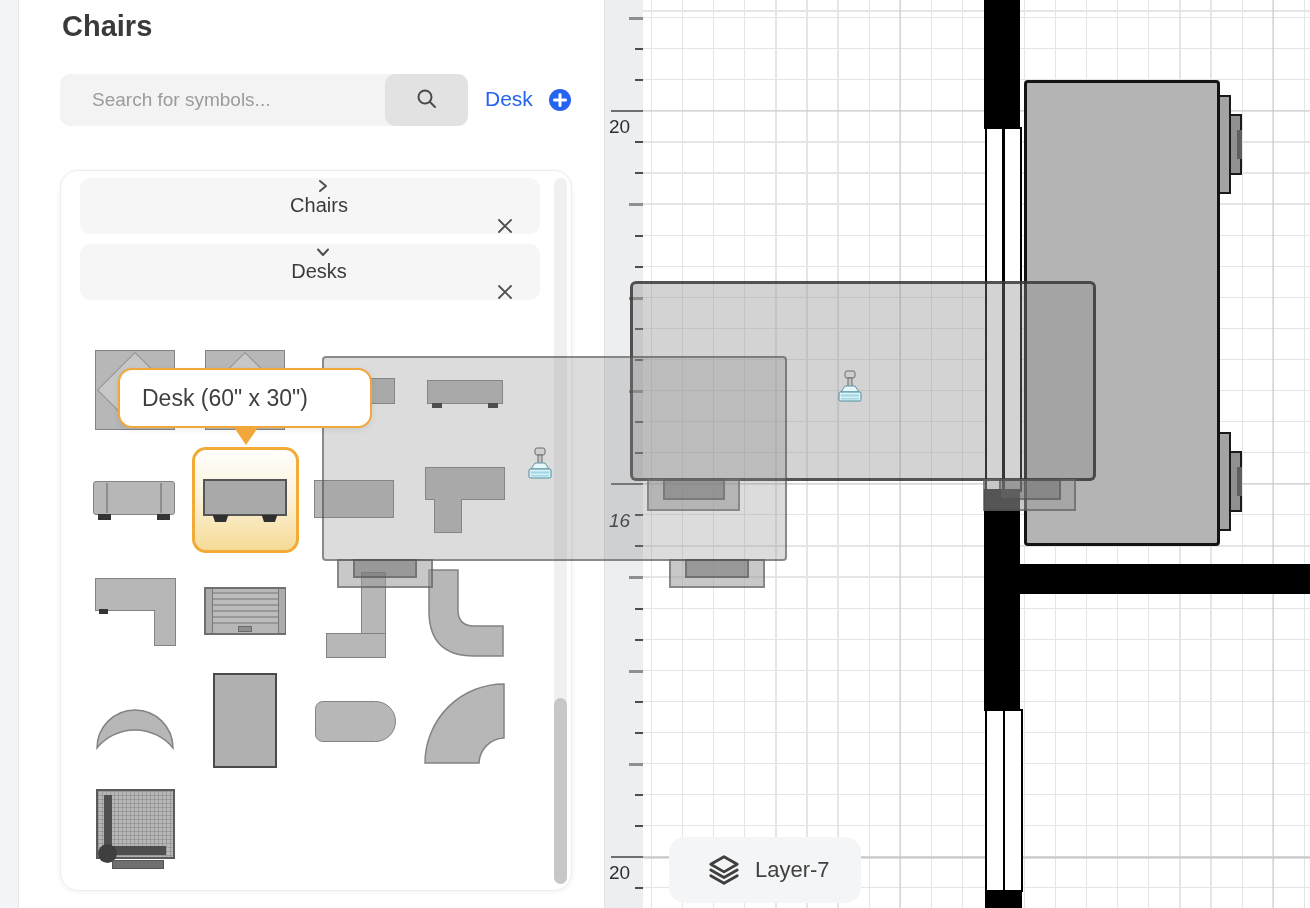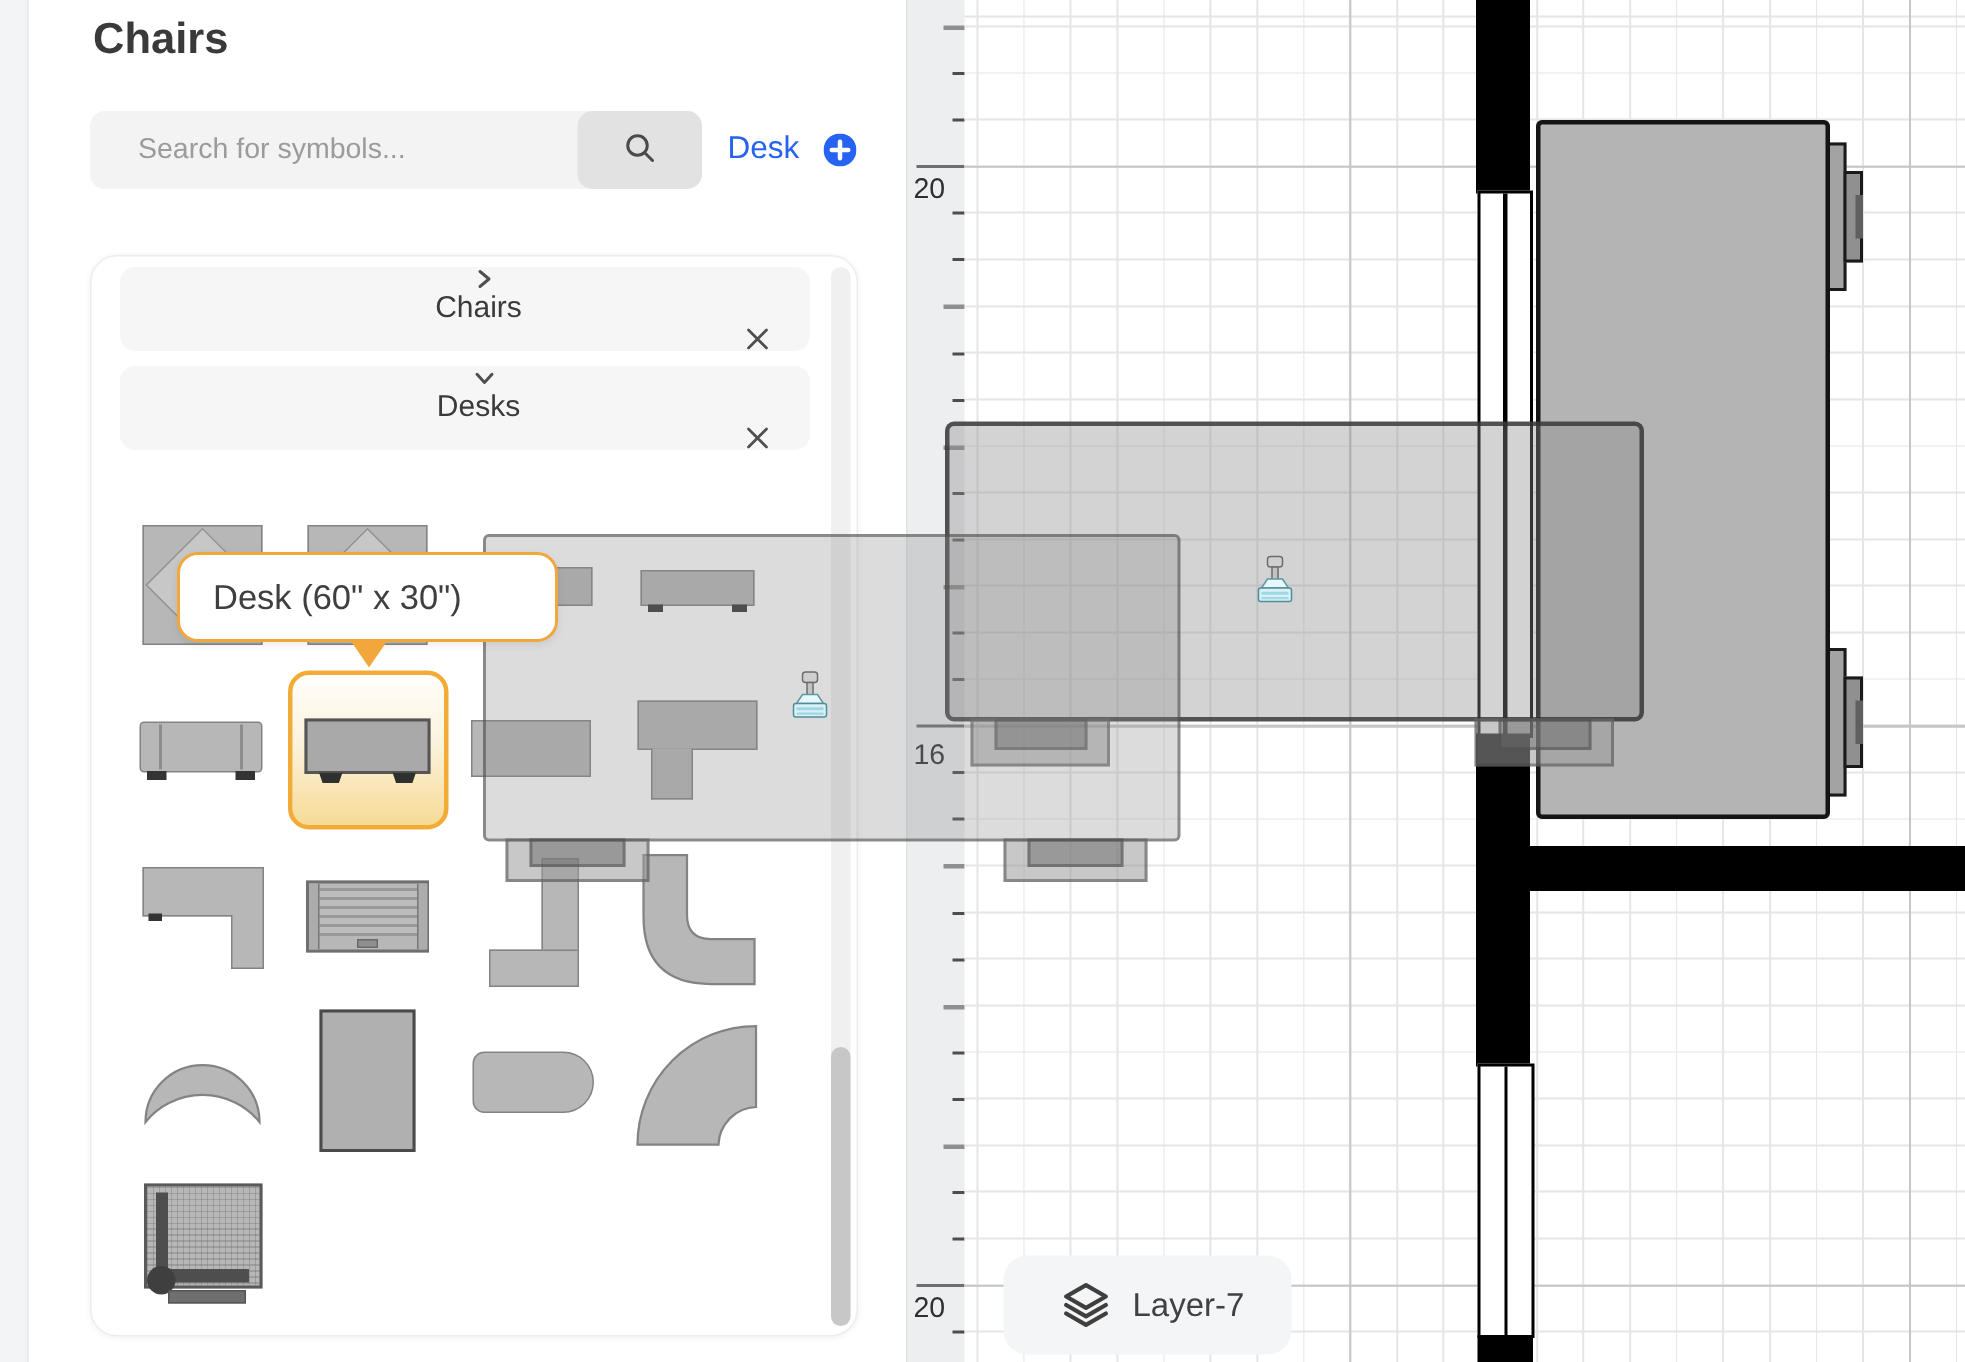--- a/index.html
+++ b/index.html
@@ -214,21 +214,21 @@
     <div class="minor-tick mid" style="top: 203.48px;"></div>
     <div class="minor-tick" style="top: 234.56px;"></div>
     <div class="minor-tick" style="top: 265.64px;"></div>
     <div class="minor-tick mid" style="top: 296.72px;"></div>
     <div class="minor-tick" style="top: 327.8px;"></div>
     <div class="minor-tick" style="top: 358.88px;"></div>
     <div class="minor-tick mid" style="top: 389.96px;"></div>
     <div class="minor-tick" style="top: 421.04px;"></div>
     <div class="minor-tick" style="top: 452.12px;"></div>
     <div class="major-tick" style="top: 483.2px;"></div>
-    <div class="ruler-label" style="top: 493px;">16</div>
+    <div class="ruler-label" style="top: 510px; font-style: italic;">16</div>
     <div class="minor-tick" style="top: 514.28px;"></div>
     <div class="minor-tick" style="top: 545.36px;"></div>
     <div class="minor-tick mid" style="top: 576.44px;"></div>
     <div class="minor-tick" style="top: 607.52px;"></div>
     <div class="minor-tick" style="top: 638.6px;"></div>
     <div class="minor-tick mid" style="top: 669.68px;"></div>
     <div class="minor-tick" style="top: 700.76px;"></div>
     <div class="minor-tick" style="top: 731.84px;"></div>
     <div class="minor-tick mid" style="top: 762.92px;"></div>
     <div class="minor-tick" style="top: 794px;"></div>

